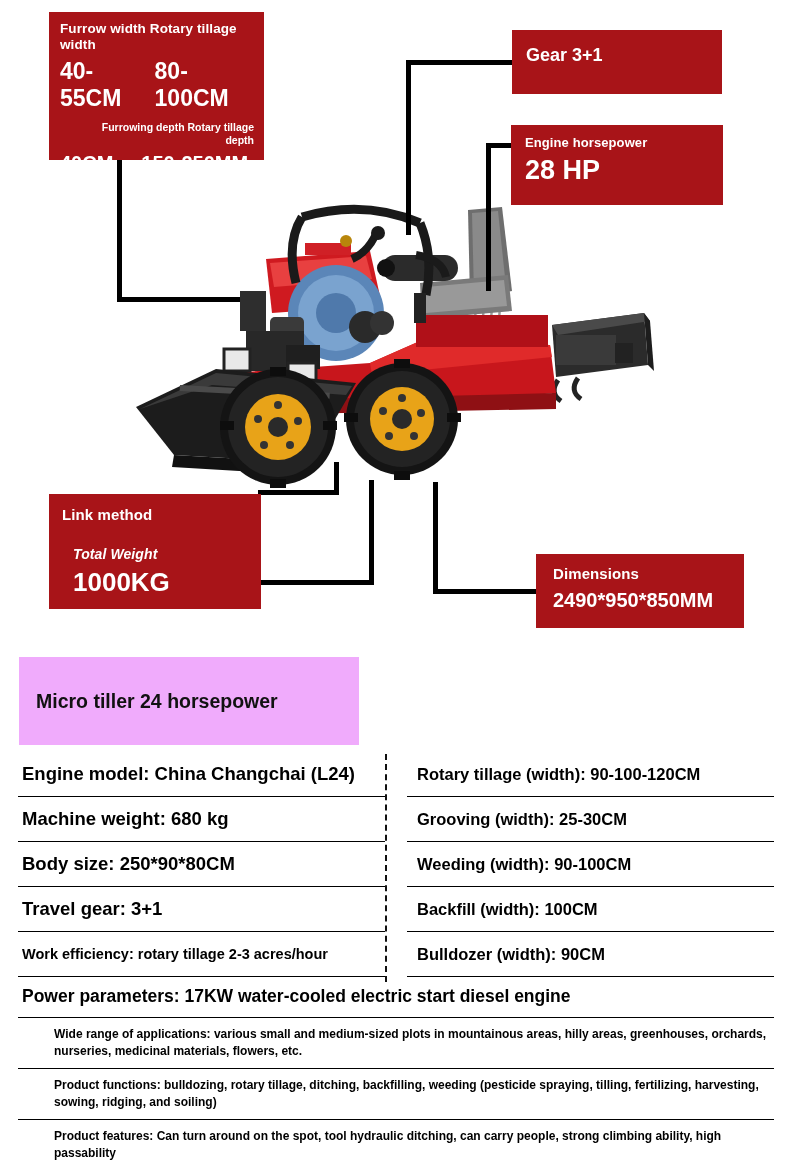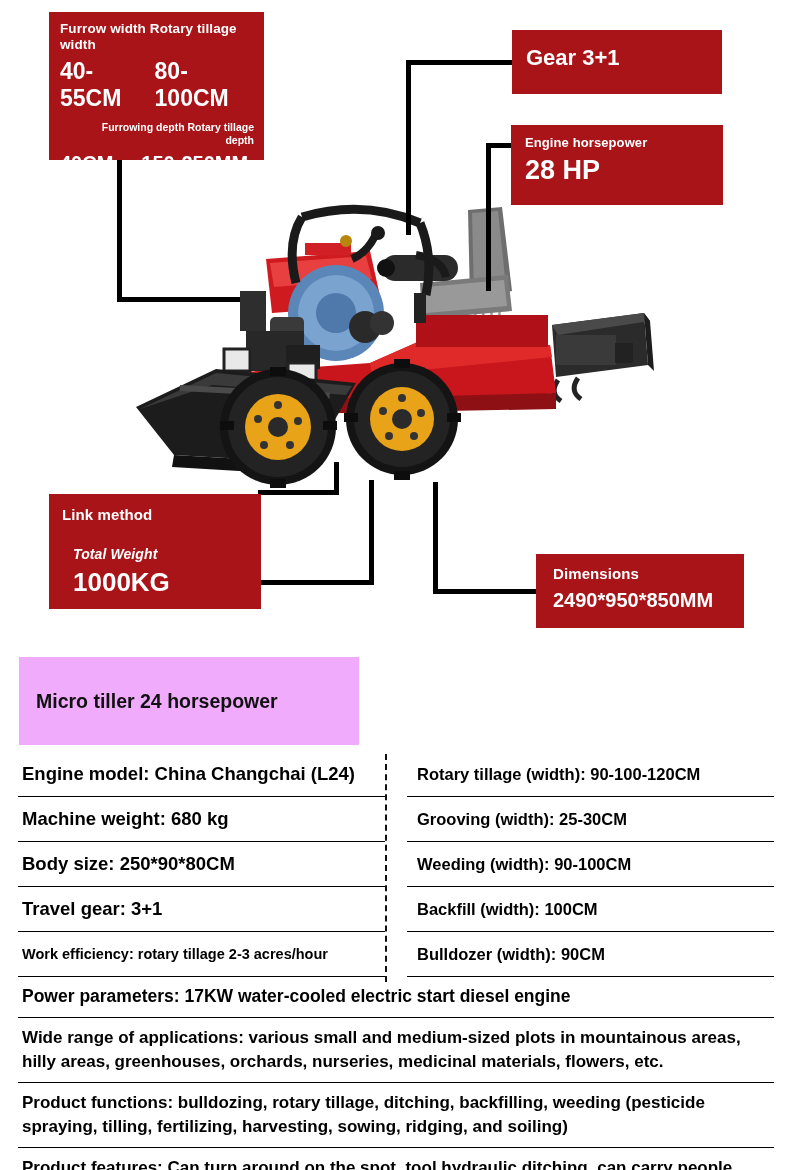--- a/index.html
+++ b/index.html
@@ -27,21 +27,21 @@
   #box-furrow .row-vals{display:flex;align-items:baseline;gap:7px;margin-top:6px;}
   #box-furrow .v1{font-size:23px;font-weight:bold;}
   #box-furrow .v2{font-size:23px;font-weight:bold;}
   #box-furrow .cap2{font-size:10.5px;font-weight:bold;text-align:right;margin-top:9px;line-height:1.25;padding-left:18px;}
   #box-furrow .row-vals2{display:flex;align-items:baseline;margin-top:5px;}
   #box-furrow .v3{font-size:20px;font-weight:bold;}
   #box-furrow .v4{font-size:20px;font-weight:bold;margin-left:28px;}
 
   
   #box-gear{left:512px;top:30px;width:210px;height:64px;padding:16px 0 0 14px;}
-  #box-gear .val{font-size:22px;}
+  #box-gear .val{font-size:18px;}
 
   
   #box-hp{left:511px;top:125px;width:212px;height:80px;padding:11px 0 0 14px;}
   #box-hp .cap{font-size:13px;}
   #box-hp .val{font-size:27px;margin-top:5px;}
 
   
   #box-link{left:49px;top:450px;width:212px;height:62px;padding:12px 0 0 13px;margin-top:44px;}
   #box-link .cap{font-size:15px;}
   #box-link .val{font-size:19px;margin-top:11px;}
@@ -87,21 +87,21 @@
   .s-lg span{font-size:18.5px;}
   .s-md span{font-size:16.5px;}
   .s-sm span{font-size:14.5px;}
 
   .wide{
     border-bottom:1.6px solid #000;box-sizing:border-box;
     padding:8px 2px 8px 4px;
   }
   .wide span{font-weight:bold;display:block;color:#000;}
   .w-lg span{font-size:17.5px;line-height:1.35;}
-  .w-sm span{font-size:17px;line-height:1.42;}
+  .w-sm span{font-size:12px;line-height:1.42;margin-left:32px;}
   #wide-wrap{margin-top:0;}
 </style>
 </head>
 <body>
 
 <div class="callout" id="box-furrow">
   <div class="cap">Furrow width Rotary tillage width</div>
   <div class="row-vals">
     <div class="v1">40-55CM</div>
     <div class="v2">80-100CM</div>

